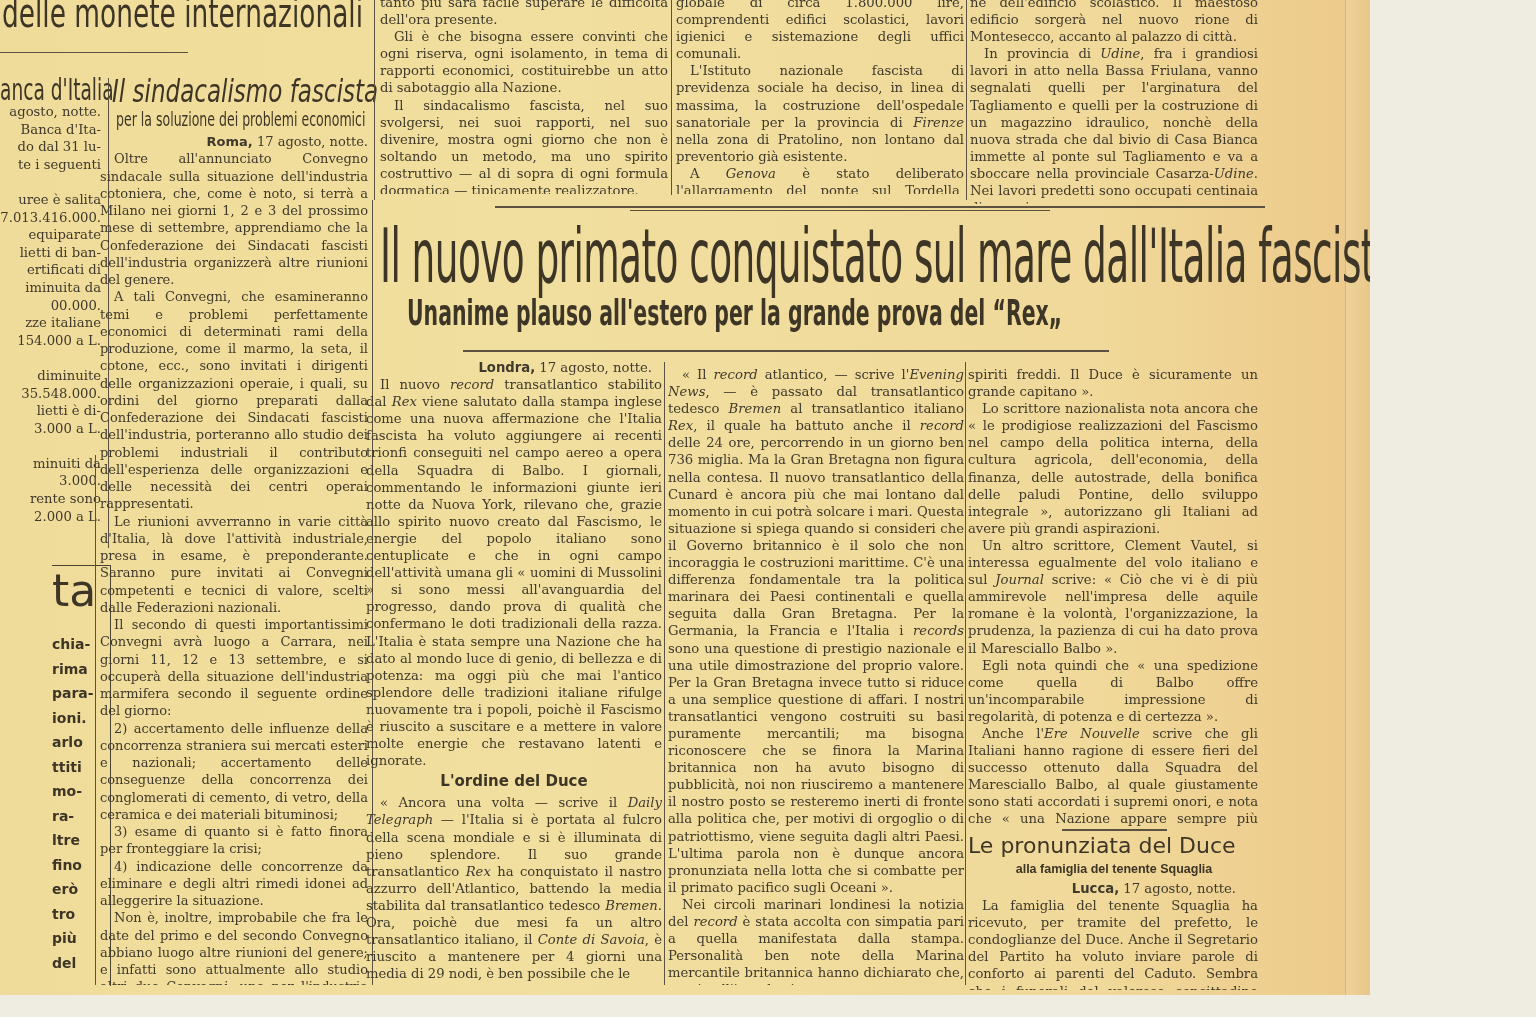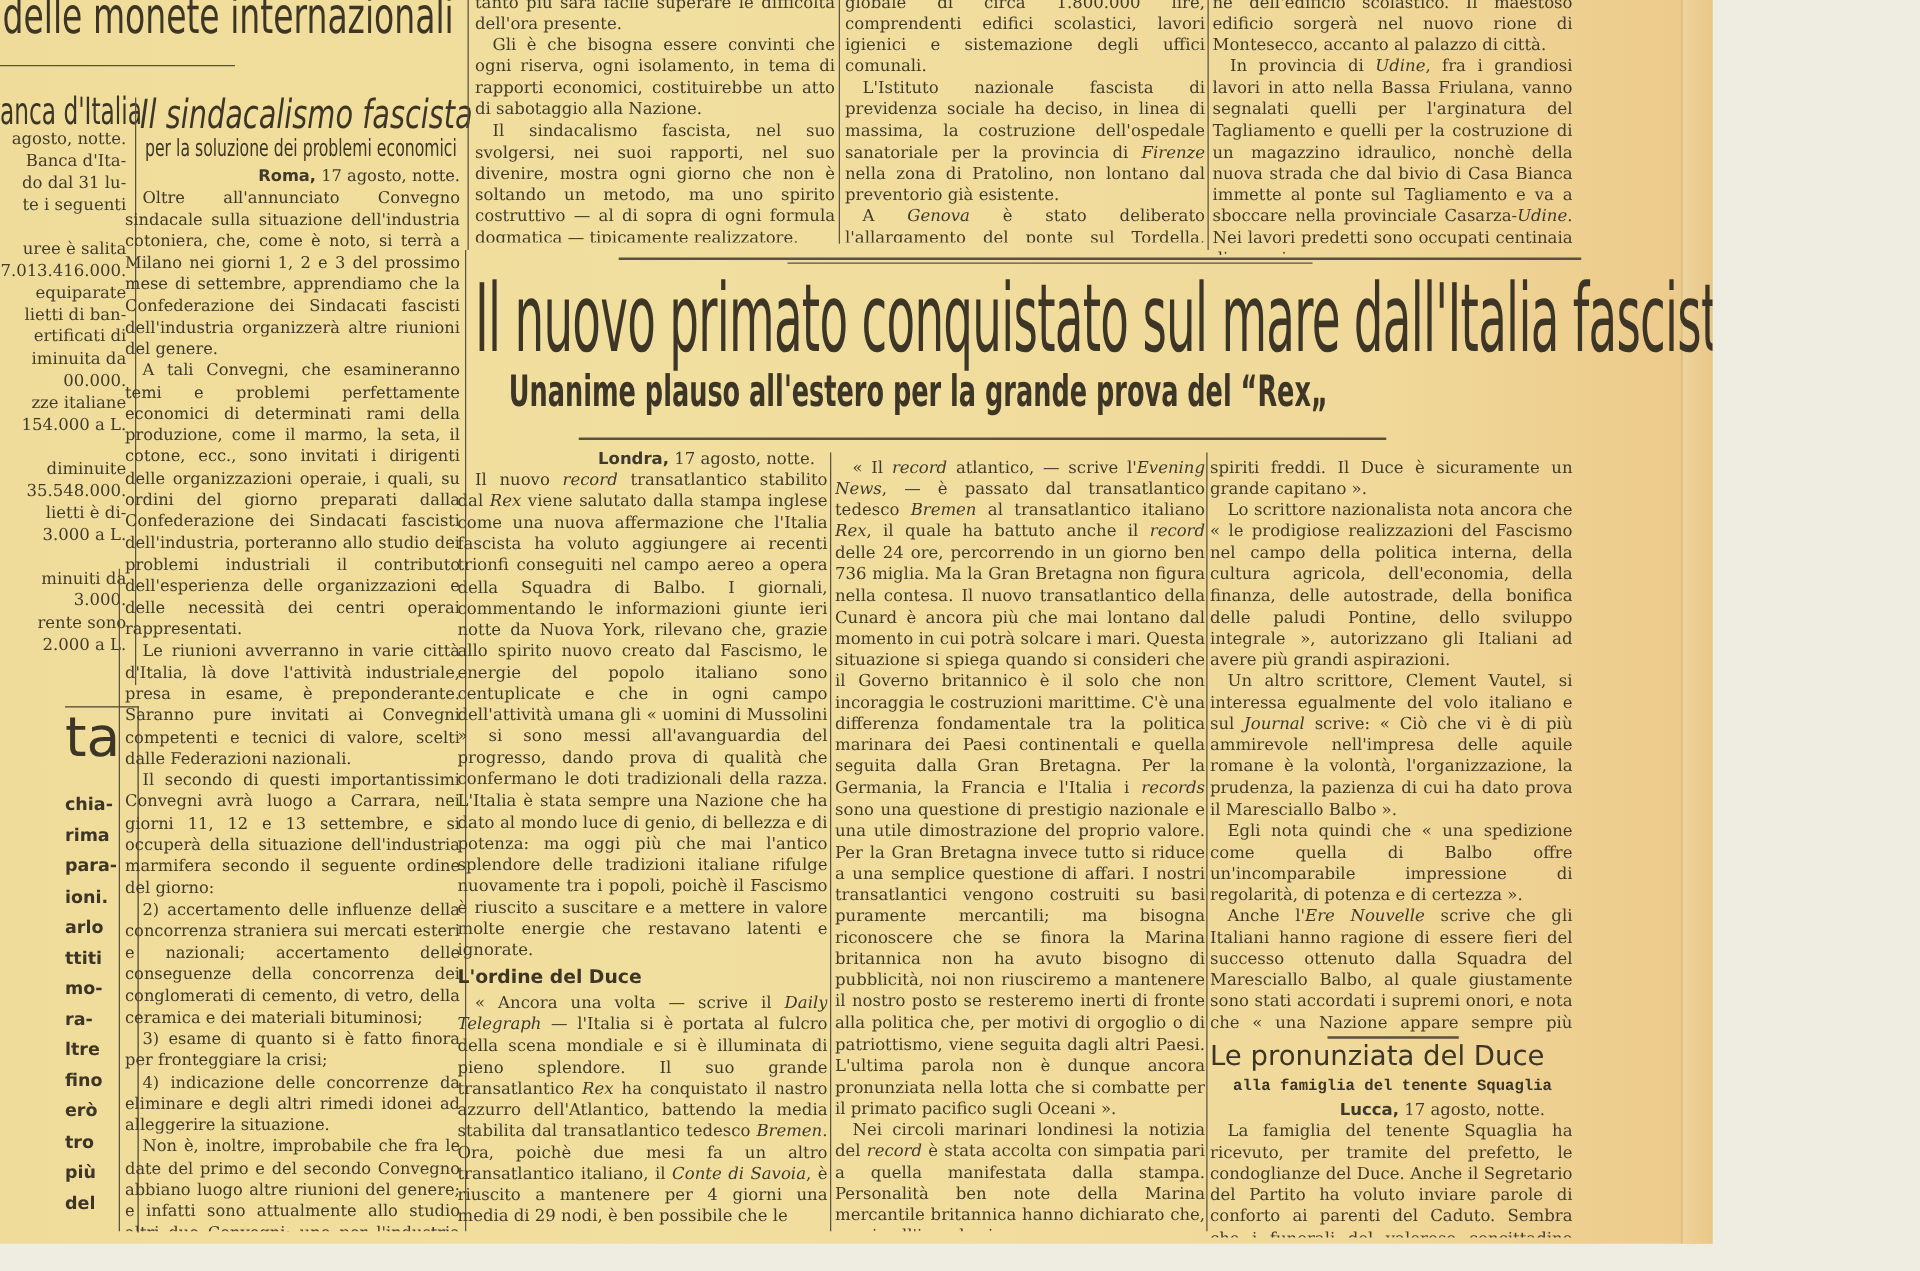--- a/index.html
+++ b/index.html
@@ -26,21 +26,21 @@
   .col { position:absolute; overflow:hidden; }
   .rule-v { position:absolute; width:1px; background:#5a5140; }
   .rule-h { position:absolute; height:2px; background:#5a5140; }
   .condensed {
     font-family:"DejaVu Sans", sans-serif; color:#3d3626;
     transform-origin:left top; white-space:nowrap; position:absolute;
   }
   .dateline { text-align:right; }
   .dateline b { font-family:"DejaVu Sans", sans-serif; font-weight:bold; }
   .sub-h {
-    font-family:"DejaVu Sans", sans-serif; font-weight:bold; 
+    font-family:"DejaVu Sans", sans-serif; font-weight:bold; text-align:center;
     font-size:15px; color:#3d3626; margin:4px 0 4px;
   }
   i { font-style:italic; }
 </style>
 </head>
 <body>
 
 <div class="paper">
   <div class="paper-edge"></div>
 
@@ -179,21 +179,21 @@
         <p>Lo scrittore nazionalista nota ancora che « le prodigiose realizzazioni del Fascismo nel campo della politica interna, della cultura agricola, dell'economia, della finanza, delle autostrade, della bonifica delle paludi Pontine, dello sviluppo integrale », autorizzano gli Italiani ad avere più grandi aspirazioni.</p>
         <p>Un altro scrittore, Clement Vautel, si interessa egualmente del volo italiano e sul <i>Journal</i> scrive: « Ciò che vi è di più ammirevole nell'impresa delle aquile romane è la volontà, l'organizzazione, la prudenza, la pazienza di cui ha dato prova il Maresciallo Balbo ».</p>
         <p>Egli nota quindi che « una spedizione come quella di Balbo offre un'incomparabile impressione di regolarità, di potenza e di certezza ».</p>
         <p>Anche l'<i>Ere Nouvelle</i> scrive che gli Italiani hanno ragione di essere fieri del successo ottenuto dalla Squadra del Maresciallo Balbo, al quale giustamente sono stati accordati i supremi onori, e nota che « una Nazione appare sempre più grande quando onora i suoi grandi servitori ».</p>
       </div>
     </div>
 
   <div class="rule-h" style="left:1062px;top:829px;width:105px;height:1.5px;"></div>
 
   <div style="position:absolute;left:968px;top:833px;width:292px;font-family:'DejaVu Sans',sans-serif;font-size:22px;color:#3d3626;white-space:nowrap;">Le pronunziata del Duce</div>
-  <div style="position:absolute;left:968px;top:862px;width:292px;text-align:center;font-family:Liberation Mono, monospace;font-weight:bold;font-size:12.5px;color:#3d3626;">alla famiglia del tenente Squaglia</div>
+  <div style="position:absolute;left:968px;top:862px;width:292px;text-align:center;font-family:Liberation Sans, sans-serif;font-weight:bold;font-size:12.5px;color:#3d3626;">alla famiglia del tenente Squaglia</div>
   <div class="col txt" style="left:968px;top:880px;width:290px;height:110px;">
     <div class="dateline" style="padding-right:22px;">
       <b>Lucca,</b>
       <span>17 agosto, notte.</span>
     </div>
     <div id="cond-paras">
         <p>La famiglia del tenente Squaglia ha ricevuto, per tramite del prefetto, le condoglianze del Duce. Anche il Segretario del Partito ha voluto inviare parole di conforto ai parenti del Caduto. Sembra che i funerali del valoroso concittadino avranno luogo domenica; con</p>
       </div>
   </div>
 </div>

